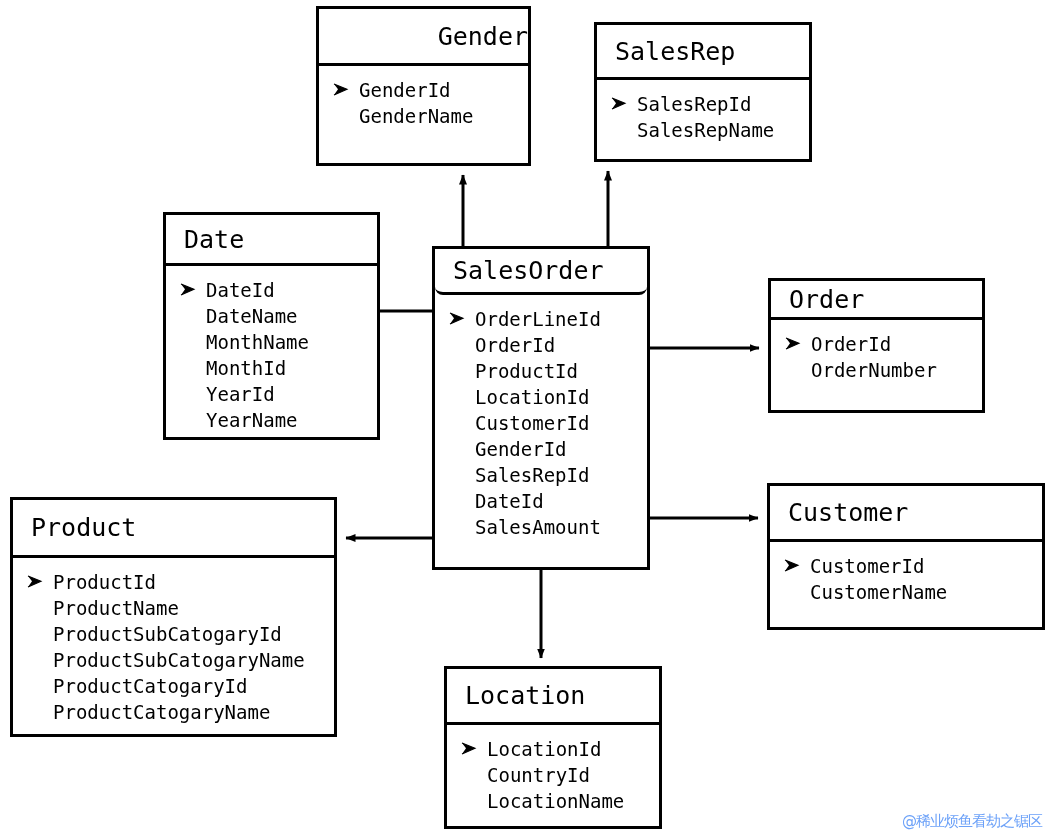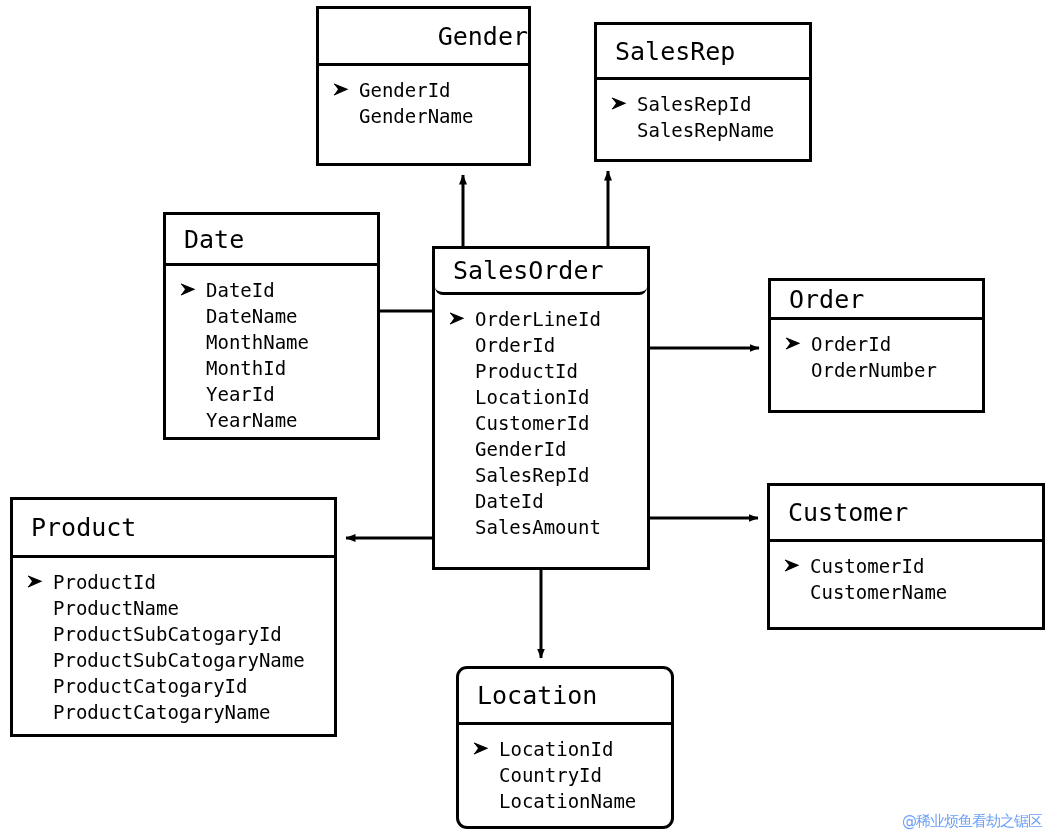--- a/index.html
+++ b/index.html
@@ -320,21 +320,21 @@
           <div class="attr-row">
             <span class="key-slot"></span>
             <span class="attr-name">ProductCatogaryId</span>
           </div>
           <div class="attr-row">
             <span class="key-slot"></span>
             <span class="attr-name">ProductCatogaryName</span>
           </div>
         </div>
       </div>
-      <div class="entity" style="left: 456px; top: 666px; width: 218px; height: 163px; border-radius: 11px;">
+      <div class="entity" style="left: 444px; top: 666px; width: 218px; height: 163px;">
         <div class="entity-header" style="height: 56px;">
           <div class="entity-title">Location</div>
         </div>
         <div class="entity-body">
           <div class="attr-row">
             <span class="key-slot">
               <svg width="17" height="15" viewBox="0 0 17 15" xmlns="http://www.w3.org/2000/svg">
                 <path d="M1 2 L14 7.2 L1 13 L5 7.2 Z" fill="#000000"></path>
                 <path d="M1 2 L14 7.2 L1 13" fill="none" stroke="#000000" stroke-width="1.1"></path>
               </svg>

